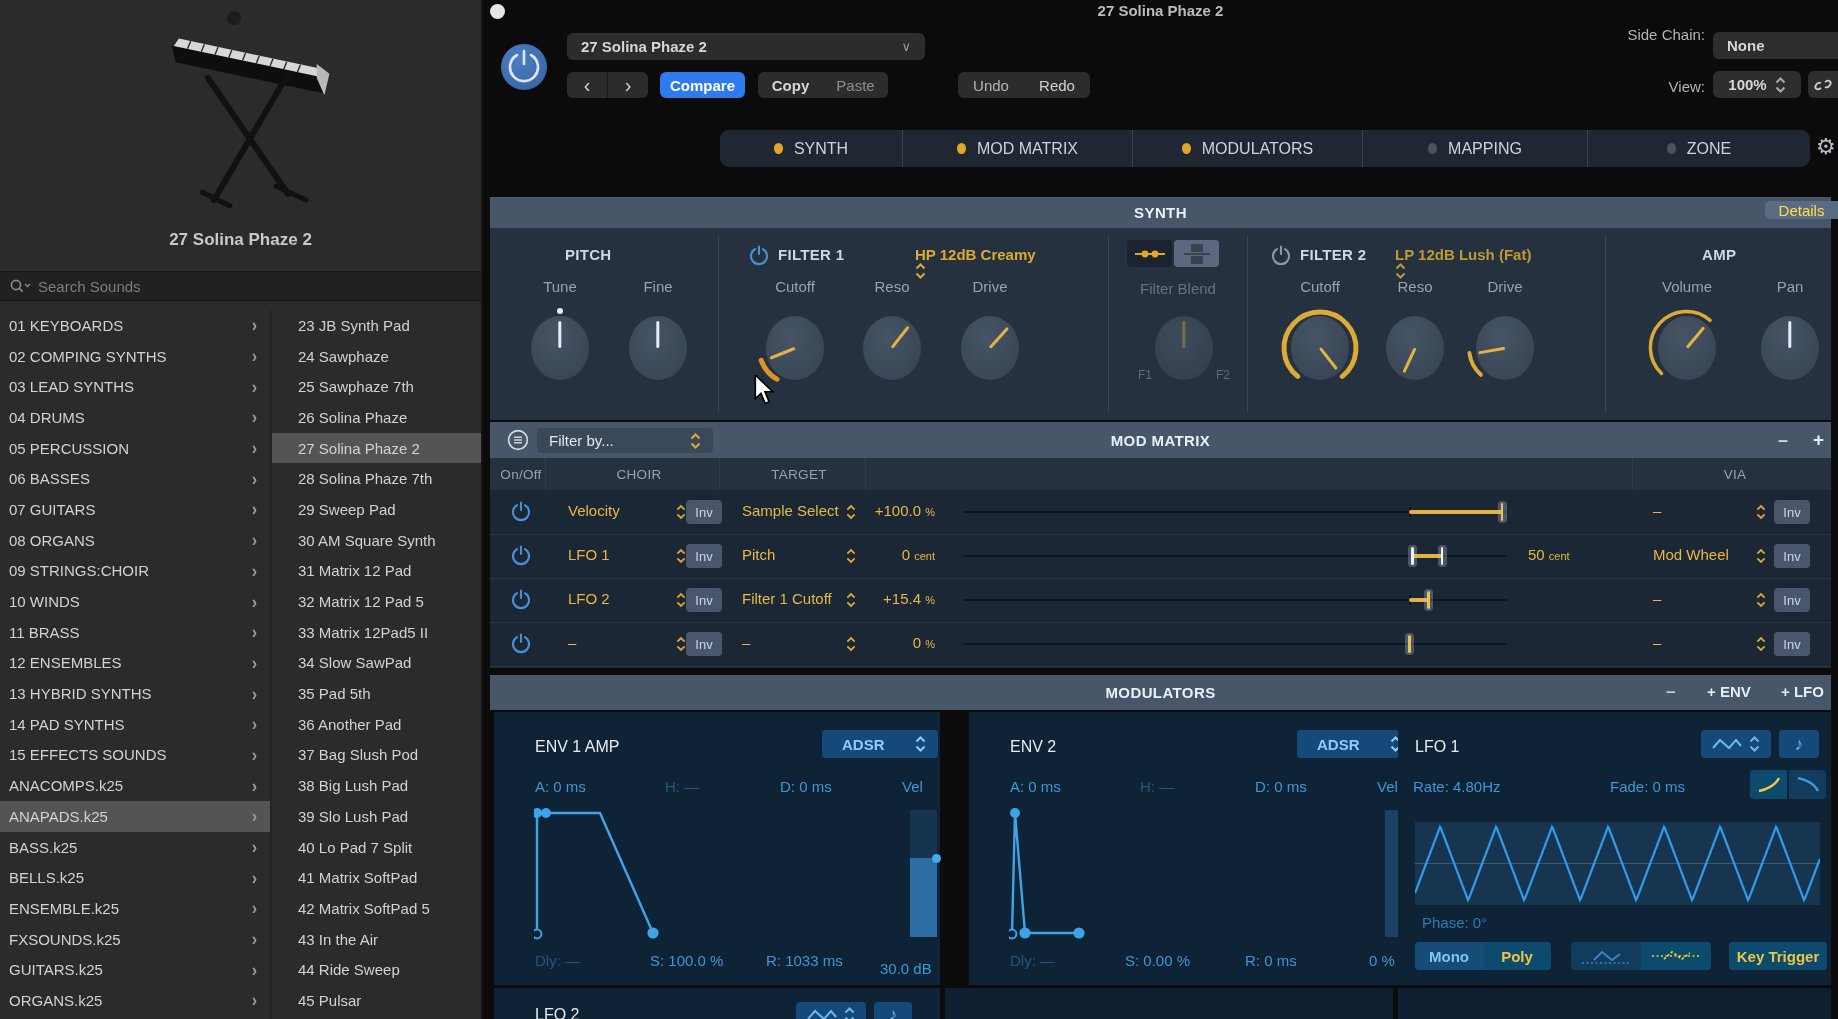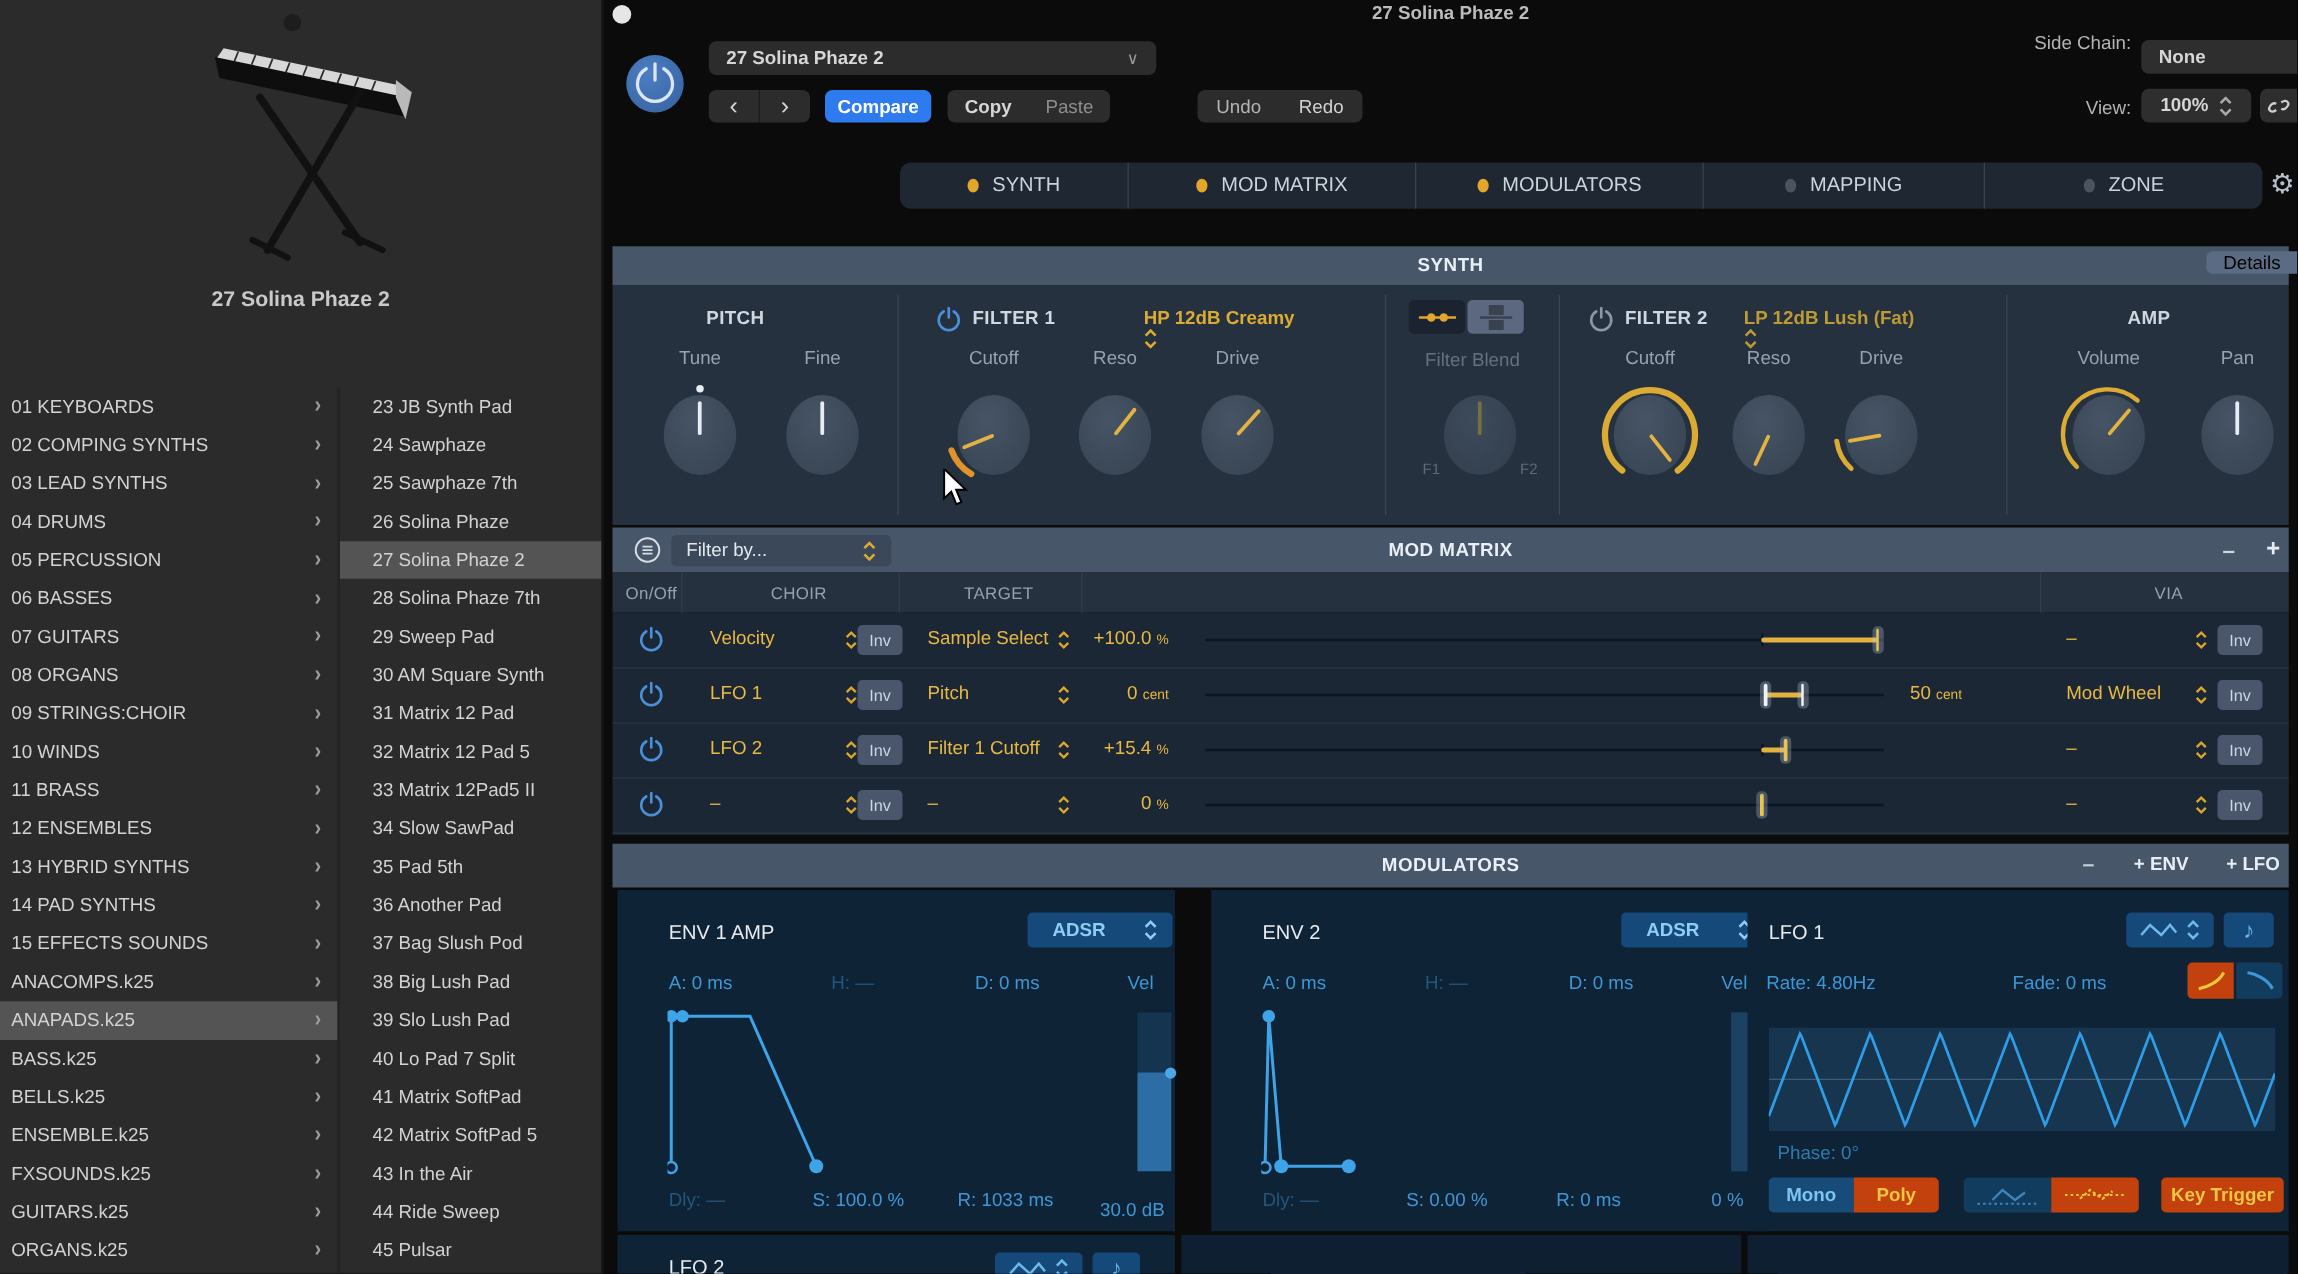--- a/index.html
+++ b/index.html
@@ -70,21 +70,21 @@
   .sl-hdl i{position:absolute;left:3px;top:2px;width:2.6px;height:18px;border-radius:2px;display:block;}
 
   
   .mpanel{position:absolute;top:712px;height:273px;background:#0f2337;}
   .mtitle{position:absolute;color:#e8ebee;font-size:16px;}
   .mblue{color:#3e97d4;font-size:15px;}
   .mdim{color:#24567b;font-size:15px;}
   .mode-btn{position:absolute;width:116px;height:28px;background:#15497a;border-radius:4px;display:flex;align-items:center;
             color:#8ecdf6;font-size:15px;font-weight:bold;padding-left:20px;box-sizing:border-box;gap:10px;}
   .blue-btn{position:absolute;background:#15497a;border-radius:4px;display:flex;align-items:center;justify-content:center;}
-  .olive-btn{position:absolute;background:#c2410c;border-radius:4px;display:flex;align-items:center;justify-content:center;
+  .olive-btn{position:absolute;background:#0c4a6e;border-radius:4px;display:flex;align-items:center;justify-content:center;
              color:#ecc544;font-size:15px;font-weight:bold;}
   .velbar{position:absolute;width:27px;background:#14344f;}
   .hdr-right{color:#e7edf4;font-size:15px;font-weight:bold;}
 </style>
 </head>
 <body>
 
 <div id="stage">
 
   <aside id="sidebar">
@@ -110,20 +110,28 @@
         <line x1="78" y1="74" x2="158" y2="190"></line>
         <line x1="158" y1="70" x2="84" y2="196"></line>
       </g>
       <g stroke="#111" stroke-width="5" stroke-linecap="round">
         <line x1="146" y1="182" x2="176" y2="196"></line>
         <line x1="72" y1="188" x2="100" y2="202"></line>
       </g>
     </svg>
     <div id="sb-title">27 Solina Phaze  2</div>
 
+    <div id="search">
+      <svg width="22" height="16" viewBox="0 0 22 16">
+        <circle cx="7" cy="7" r="4.6" fill="none" stroke="#8a8a8a" stroke-width="1.6"></circle>
+        <line x1="10.4" y1="10.4" x2="13.6" y2="13.6" stroke="#8a8a8a" stroke-width="1.6"></line>
+        <polyline points="16,6 18.5,8.5 21,6" fill="none" stroke="#8a8a8a" stroke-width="1.4"></polyline>
+      </svg>
+      <span>Search Sounds</span>
+    </div>
 
     <div id="cat-col" class="s-col">
         <div class="s-row">
           <span class="s-label">01 KEYBOARDS</span>
           <span class="s-chev">›</span>
         </div>
         <div class="s-row">
           <span class="s-label">02 COMPING SYNTHS</span>
           <span class="s-chev">›</span>
         </div>
@@ -375,21 +383,21 @@
         <div class="tab" style="width: 222px;">
           <span class="dot" style="background: rgb(74, 84, 95);"></span>
           <span>ZONE</span>
         </div>
       </div>
     <div class="t" style="left:1333px;top:134px;color:#b7bec7;font-size:22px;">⚙</div>
 
     <div class="sec-h" style="top:197px;height:31px;">
       <span>SYNTH</span>
     </div>
-    <div class="chrome-btn" style="left:1282px;top:201px;width:73px;height:18px;background:#5b6b83;color:#000000;font-weight:normal;border-radius:5px 0 0 5px;">Details</div>
+    <div class="chrome-btn" style="left:1282px;top:201px;width:73px;height:18px;background:#5b6b83;color:#fde047;font-weight:normal;border-radius:5px 0 0 5px;">Details</div>
 
     <div id="syn-body">
       <div class="vdiv" style="left:228px"></div>
       <div class="vdiv" style="left:618px"></div>
       <div class="vdiv" style="left:757px"></div>
       <div class="vdiv" style="left:1115px"></div>
 
       <div class="slab" style="left:75px;top:18px;">PITCH</div>
 
       <span class="pwr-btn pwr" style="--pc:#4a90d9;left:258px;top:17px;"><svg width="22" height="22" viewBox="0 0 22 22">

